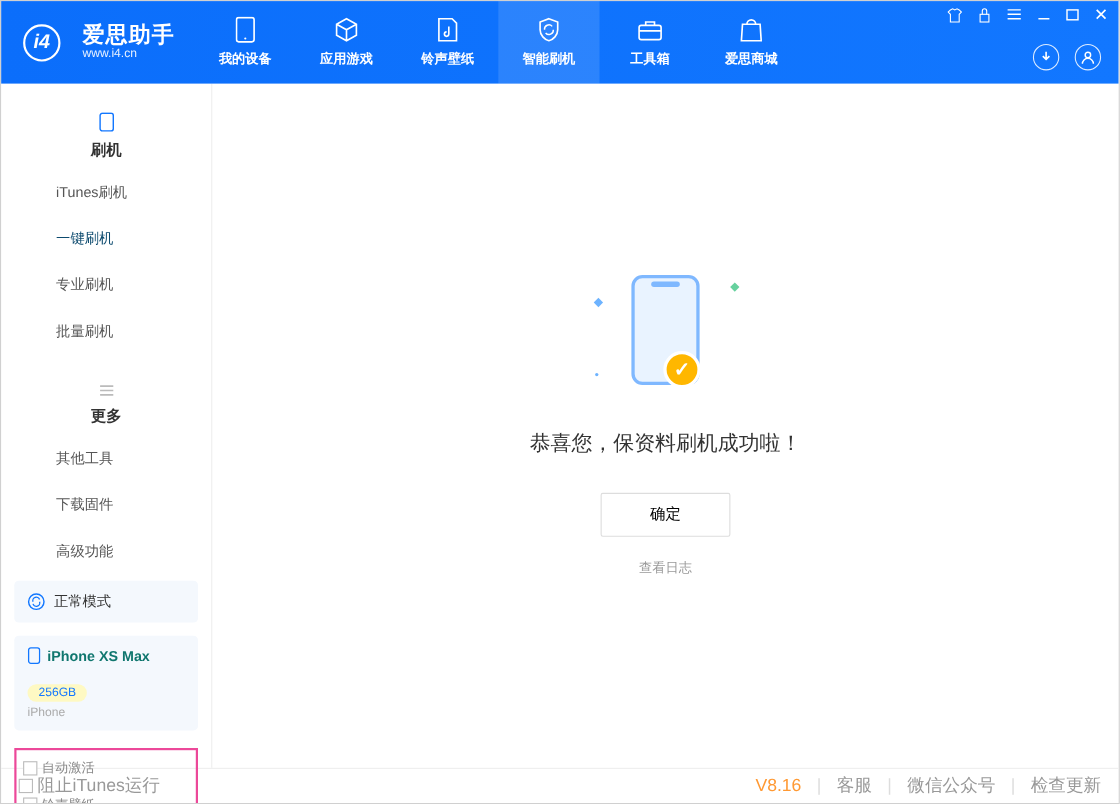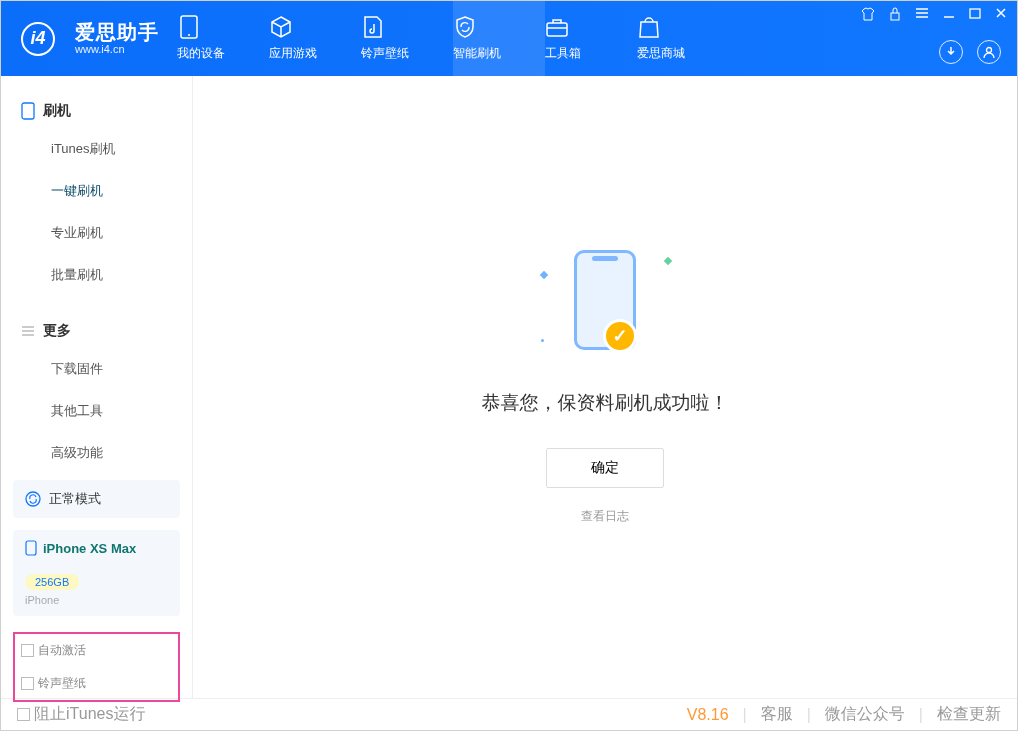--- a/index.html
+++ b/index.html
@@ -6,33 +6,33 @@
 body { background: #fff; width: 1018px; height: 731px; overflow: hidden; border: 1px solid #d0d0d0; position: relative; }
 
 .header { height: 75px; background: linear-gradient(to right, #0b6efb, #1277ff); display: flex; align-items: center; color: #fff; position: relative; }
 .logo-area { display: flex; align-items: center; padding: 0 18px 0 20px; gap: 20px; }
 .logo-circle { width: 34px; height: 34px; border: 2.5px solid #fff; border-radius: 50%; display: flex; align-items: center; justify-content: center; font-weight: bold; font-style: italic; font-size: 18px; }
 .logo-text { display: flex; flex-direction: column; line-height: 1.1; }
 .logo-text .cn { font-size: 20px; font-weight: bold; letter-spacing: 1px; }
 .logo-text .en { font-size: 11px; opacity: 0.9; }
 
 .nav { display: flex; height: 100%; }
-.nav-item { width: 92px; display: flex; flex-direction: column; align-items: flex-start; justify-content: center; cursor: pointer; font-size: 12px; gap: 6px; }
+.nav-item { width: 92px; display: flex; flex-direction: column; align-items: center; justify-content: center; cursor: pointer; font-size: 12px; gap: 6px; font-weight: bold; }
 .nav-item.active { background: rgba(255,255,255,0.12); }
 .nav-icon { width: 24px; height: 24px; display: flex; align-items: center; justify-content: center; }
 
 .window-controls { position: absolute; top: 4px; right: 8px; display: flex; gap: 10px; font-size: 13px; color: rgba(255,255,255,0.9); }
 .window-controls span { cursor: pointer; padding: 2px; }
 .header-right { position: absolute; right: 16px; bottom: 12px; display: flex; gap: 14px; }
 .circ-btn { width: 24px; height: 24px; border: 1.5px solid rgba(255,255,255,0.85); border-radius: 50%; display: flex; align-items: center; justify-content: center; cursor: pointer; }
 
 .body-area { display: flex; height: calc(100% - 75px - 32px); }
 .sidebar { width: 192px; border-right: 1px solid #eee; display: flex; flex-direction: column; }
 .side-section { padding-top: 18px; }
-.side-title { display: flex; align-items: center; gap: 8px; padding: 8px 20px; font-size: 14px; color: #333; font-weight: bold; }
+.side-title { display: flex; align-items: center; gap: 8px; padding: 8px 20px; font-size: 14px; color: #333; font-weight: bold; flex-direction: column; }
 .side-items { }
 .side-item { padding: 12px 20px 12px 50px; font-size: 13px; color: #555; cursor: pointer; }
 .side-item.active { color: #0c4a6e; }
 
 .device-box { margin: 6px 12px; background: #f4f8fd; border-radius: 4px; padding: 10px 12px; font-size: 12px; color: #333; }
 .device-box.mode { display: flex; align-items: center; gap: 8px; font-size: 13px; }
 .device-name { color: #0f766e; font-weight: bold; font-size: 13px; margin-bottom: 18px; display: flex; align-items: center; gap: 6px; }
 .badge { display: inline-block; background: #fef9c3; color: #1277ff; border-radius: 10px; padding: 2px 10px; font-size: 11px; }
 .device-type { color: #aaa; font-size: 11px; margin-top: 4px; }
 
@@ -192,22 +192,22 @@
       </div>
     </div>
     <div class="side-section">
       <div class="side-title">
         <svg width="14" height="14" viewBox="0 0 14 14">
             <path d="M1 3 L13 3 M1 7 L13 7 M1 11 L13 11" stroke="#bbb" stroke-width="1.5"></path>
           </svg>
         <span>更多</span>
       </div>
       <div class="side-items">
+        <div class="side-item">其他工具</div>
         <div class="side-item">下载固件</div>
-        <div class="side-item">其他工具</div>
         <div class="side-item">高级功能</div>
       </div>
     </div>
     <div style="flex:1"></div>
     <div class="device-box mode">
       <svg width="16" height="16" viewBox="0 0 16 16">
           <circle cx="8" cy="8" r="7" fill="none" stroke="#1277ff" stroke-width="1.3"></circle>
           <path d="M5 8 A3 3 0 0 1 11 6 M11 8 A3 3 0 0 1 5 10" fill="none" stroke="#1277ff" stroke-width="1.2"></path>
         </svg>
       <span>正常模式</span>

